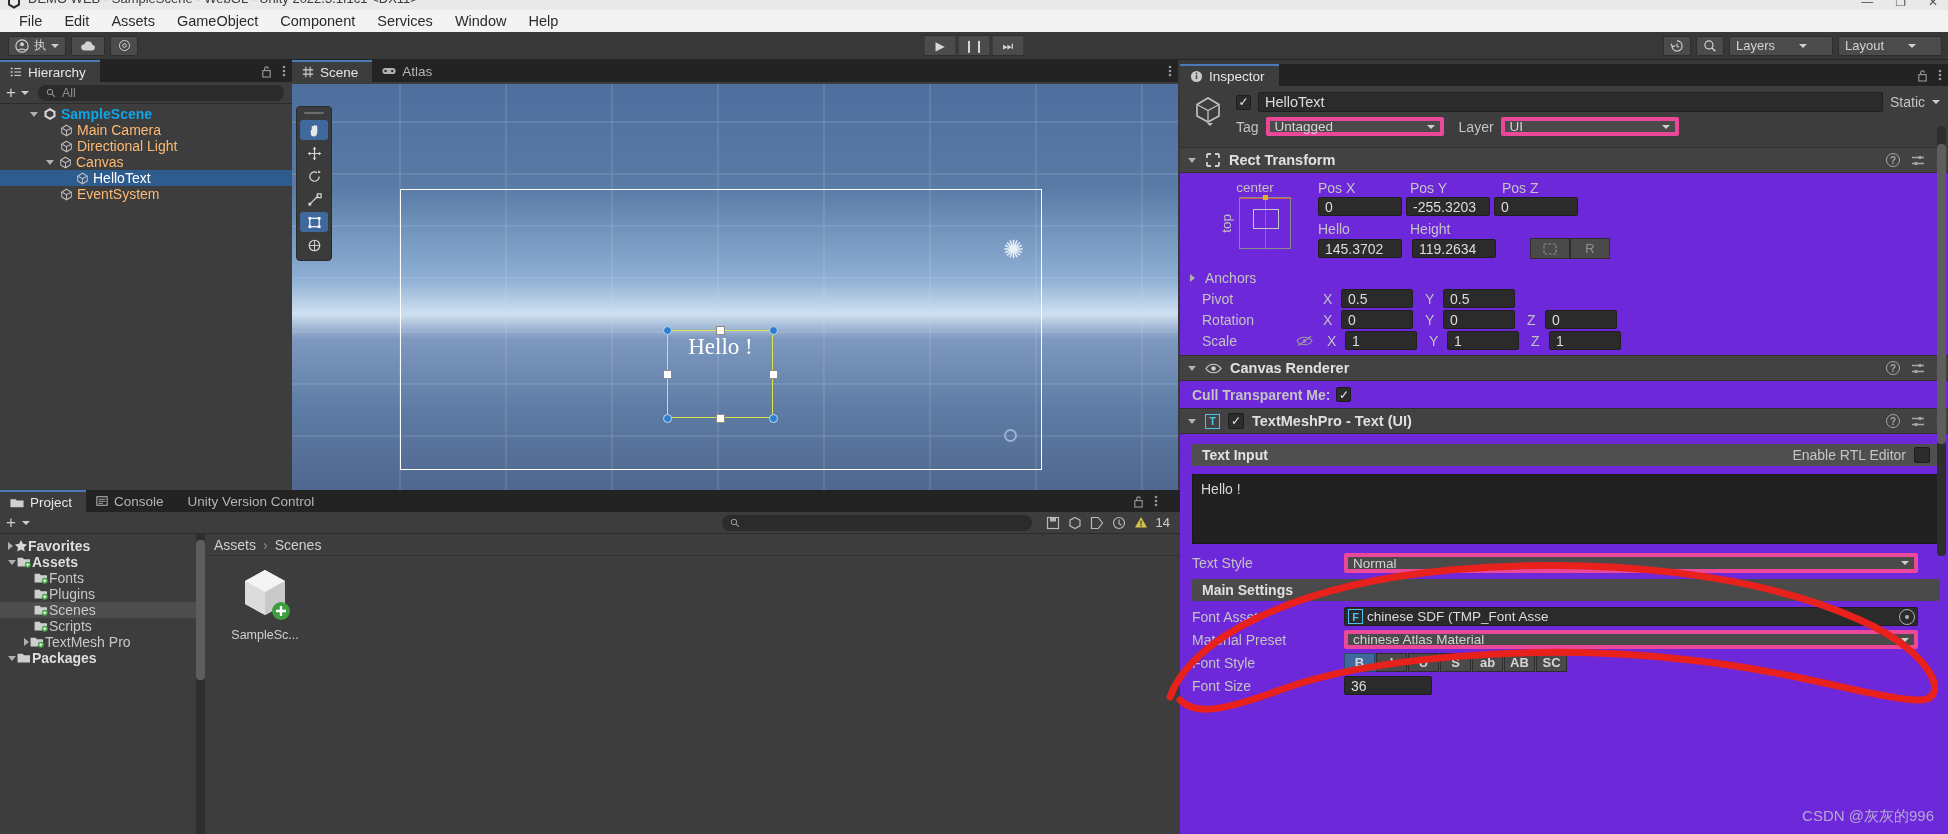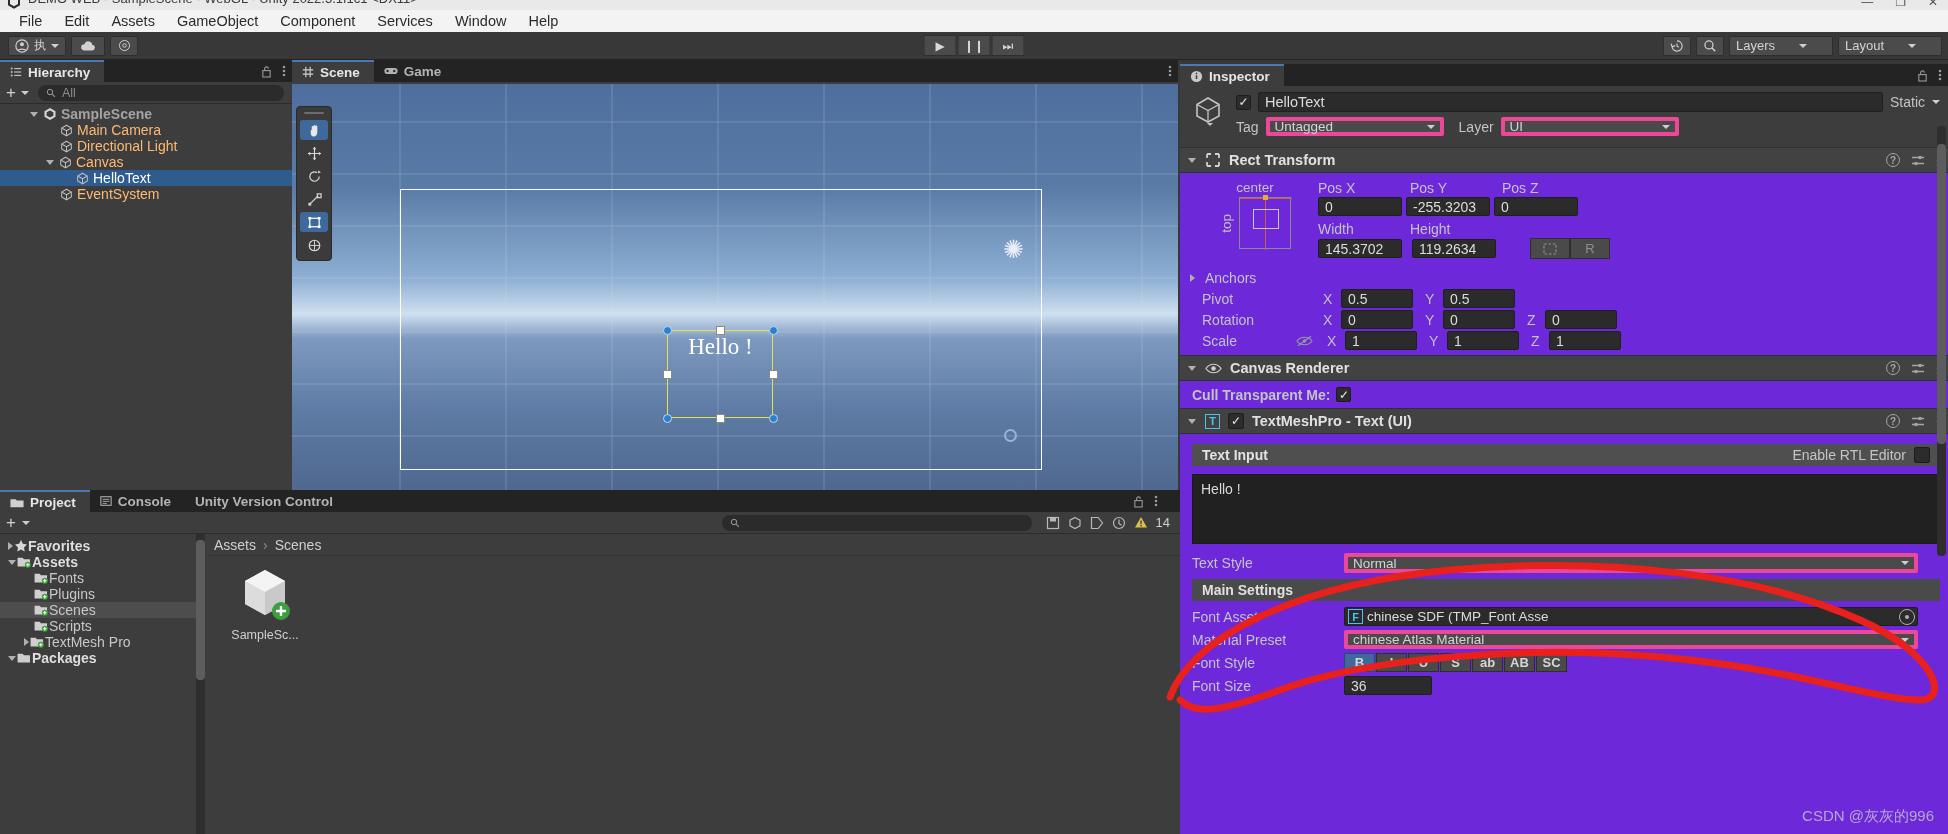--- a/index.html
+++ b/index.html
@@ -50,42 +50,42 @@
     width:33px; height:21px; background:#4b4b4b; border:1px solid #2e2e2e;
     display:flex; align-items:center; justify-content:center; color:#d8d8d8; font-size:12px;
   }
   .tb-right { position:absolute; right:6px; display:flex; align-items:center; gap:5px; }
   .tb-dd {
     height:20px; background:#4b4b4b; border:1px solid #2e2e2e; border-radius:2px;
     display:flex; align-items:center; padding:0 6px; gap:24px; font-size:13px; color:#d2d2d2;
   }
 
   
-  .panel-tabbar { height:22px; background:#232323; display:flex; align-items:stretch; position:relative;font-weight:bold; }
+  .panel-tabbar { height:22px; background:#232323; display:flex; align-items:stretch; position:relative; }
   .panel-tab {
     display:flex; align-items:center; gap:6px; padding:0 14px 0 10px;
     font-size:13.5px; color:#b4b4b4; background:#232323; cursor:default;
   }
   .panel-tab.active { background:#3d3d3d; color:#e6e6e6; border-top:2px solid #4b79b5; }
   .tab-icons-right { position:absolute; right:6px; top:0; height:22px; display:flex; align-items:center; gap:10px; color:#9a9a9a; font-size:12px; }
 
   
   .hierarchy { position:absolute; left:0; top:60px; width:292px; height:430px; background:#3d3d3d; }
   .h-toolbar { height:22px; display:flex; align-items:center; background:#3d3d3d; padding:0 4px; gap:3px; border-bottom:1px solid #2c2c2c; }
   .plus { font-size:17px; color:#d0d0d0; line-height:1; padding:0 2px; }
   .h-search {
     flex:1; height:16px; background:#2b2b2b; border-radius:8px; display:flex; align-items:center;
     padding:0 8px; gap:6px; color:#8d8d8d; font-size:12.5px; margin-left:6px; margin-right:4px;
   }
   .h-tree { padding-top:2px; font-size:14px; }
   .h-row { height:16px; display:flex; align-items:center; gap:4px; padding-right:4px; white-space:nowrap; }
   .h-row.selected { background:#2f5c8f; }
   .h-row.selected .h-label { color:#ffffff; }
   .h-label { color:#fdba74; }
-  .h-label.bold { font-weight:bold; color:#a3a3a3; }
+  .h-label.bold { font-weight:bold; color:#0ea5e9; }
   .tri { width:0;height:0; margin-right:1px; }
   .tri.down { border-left:4.5px solid transparent;border-right:4.5px solid transparent;border-top:5px solid #b0b0b0; }
   .tri.right { border-top:4.5px solid transparent;border-bottom:4.5px solid transparent;border-left:5px solid #b0b0b0; }
   .tri.blank { width:9px; height:5px; }
 
   
   .scene { position:absolute; left:292px; top:60px; width:886px; height:430px; background:#3d3d3d; }
   .scene-toolbar { height:24px; background:#3d3d3d; display:flex; align-items:center; padding:0 4px; gap:4px; position:relative; }
   .st-btn {
     height:19px; background:#4b4b4b; border:1px solid #2e2e2e; border-radius:2px;
@@ -380,21 +380,21 @@
           <path d="M4.5 1v12M9.5 1v12M1 4.5h12M1 9.5h12" stroke="#d0d0d0" stroke-width="1.3" fill="none"></path>
         </svg>
         <span>Scene</span>
       </div>
       <div class="panel-tab">
         <svg width="14" height="10" viewBox="0 0 18 11">
           <rect x="0.5" y="1.5" width="17" height="8" rx="4" fill="#b4b4b4"></rect>
           <circle cx="4.6" cy="5.5" r="1.6" fill="#2b2b2b"></circle>
             <circle cx="13.2" cy="5.5" r="1.6" fill="#2b2b2b"></circle>
         </svg>
-        <span>Game</span>
+        <span>Atlas</span>
       </div>
       <div class="tab-icons-right">
         <svg width="4" height="14" viewBox="0 0 4 14">
           <circle cx="2" cy="3" r="1.3" fill="#9a9a9a"></circle>
             <circle cx="2" cy="7" r="1.3" fill="#9a9a9a"></circle>
             <circle cx="2" cy="11" r="1.3" fill="#9a9a9a"></circle>
         </svg>
       </div>
     </div>
 
@@ -850,21 +850,21 @@
               <span class="lbl" style="width:88px;">Pos X</span>
               <span class="lbl" style="width:88px;">Pos Y</span>
               <span class="lbl" style="width:88px;">Pos Z</span>
             </div>
             <div style="display:flex; gap:4px; margin-bottom:5px;">
               <div class="num" style="width:84px;">0</div>
               <div class="num" style="width:84px;">-255.3203</div>
               <div class="num" style="width:84px;">0</div>
             </div>
             <div style="display:flex; gap:4px; margin-bottom:1px;">
-              <span class="lbl" style="width:88px;">Width</span>
+              <span class="lbl" style="width:88px;">Hello</span>
               <span class="lbl" style="width:88px;">Height</span>
             </div>
             <div style="display:flex; gap:10px; align-items:center;">
               <div class="num" style="width:84px;">145.3702</div>
               <div class="num" style="width:84px;">119.2634</div>
               <div style="display:flex; margin-left:24px;">
                 <div class="sbtn" style="width:40px;height:21px;">
                   <svg width="14" height="12" viewBox="0 0 14 12">
                     <rect x="1" y="1" width="12" height="10" fill="none" stroke="#8f8f8f" stroke-width="1.2" stroke-dasharray="2.6 1.8"></rect>
                   </svg>

